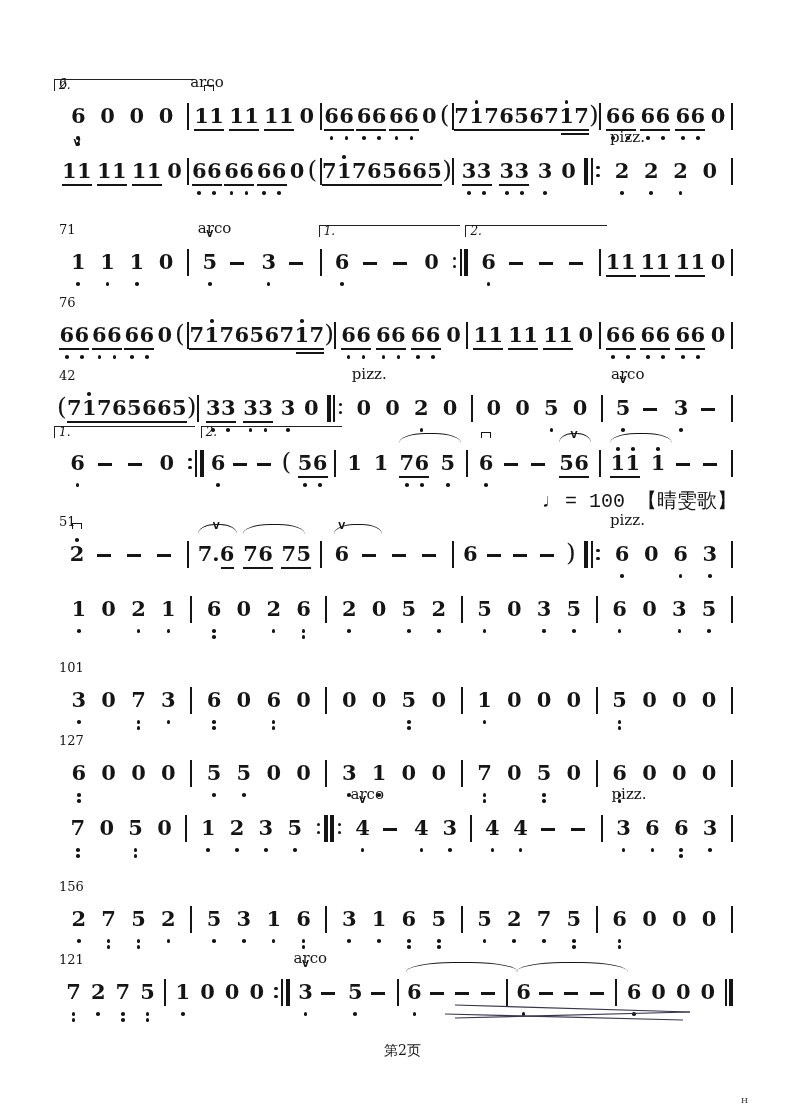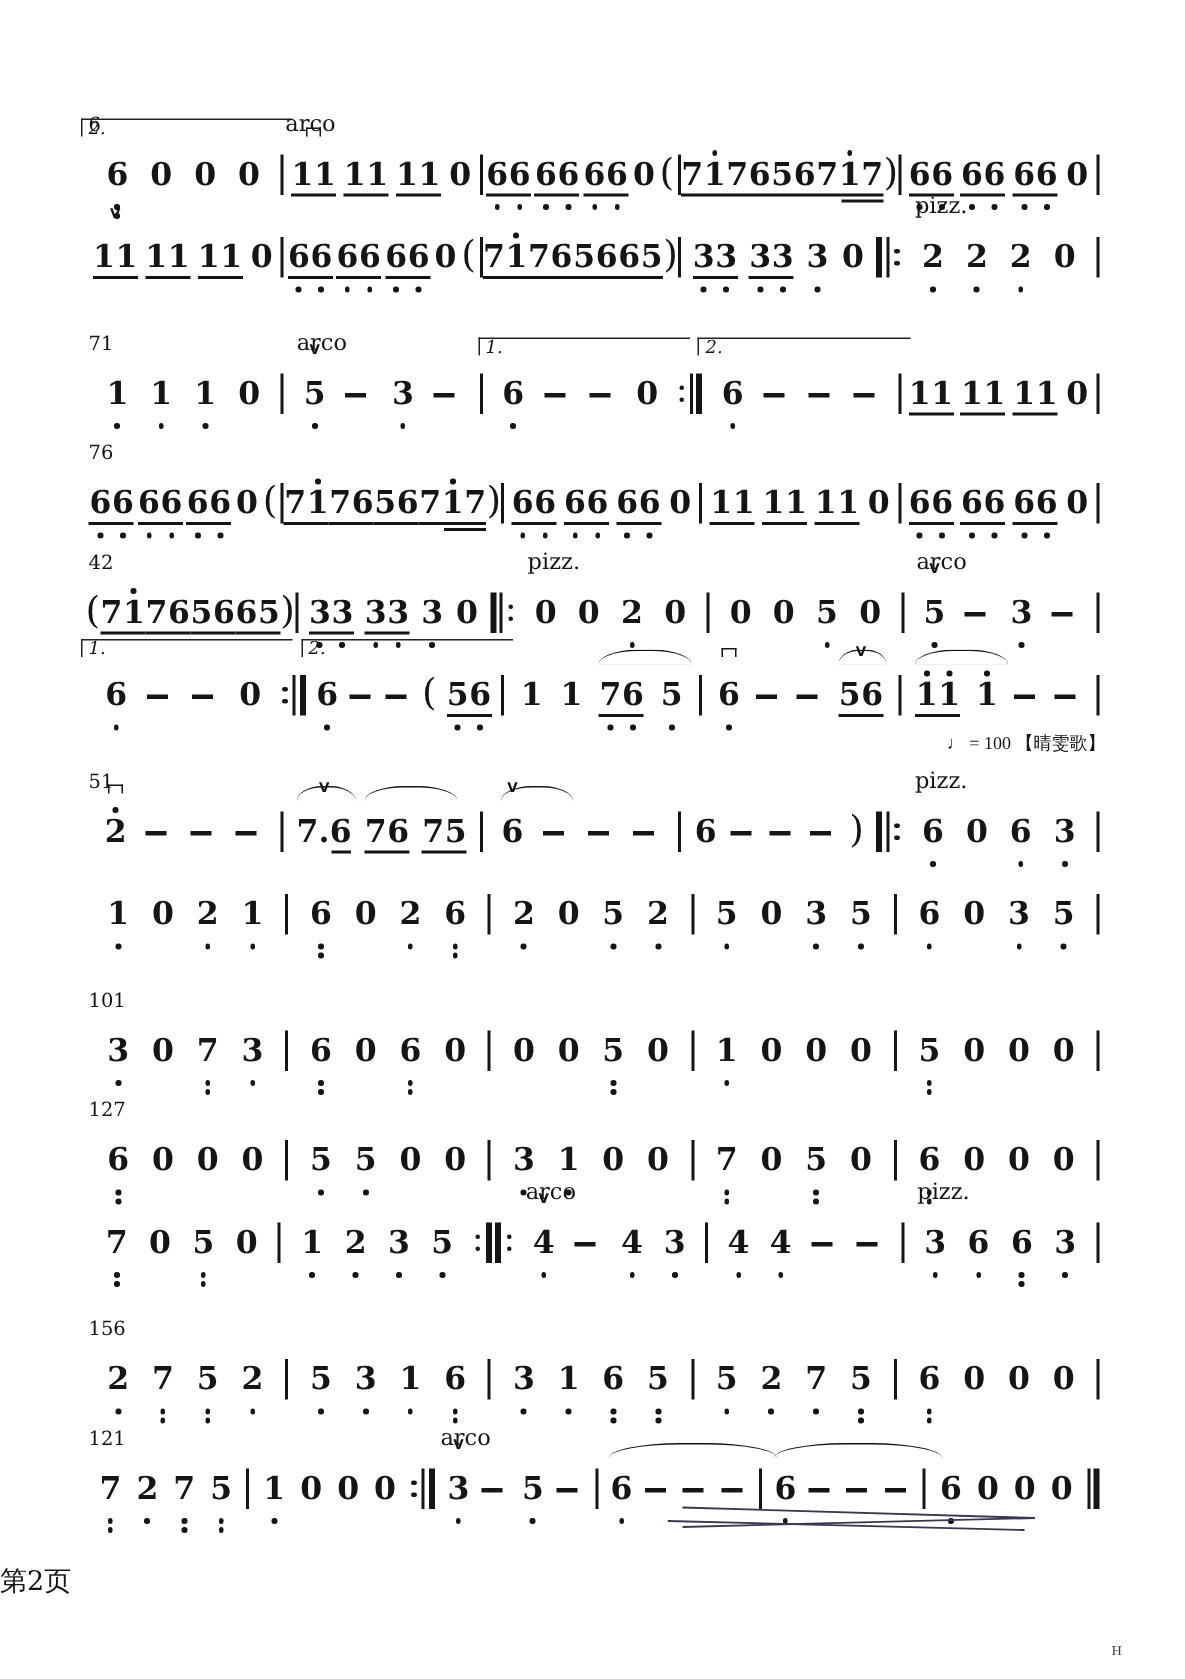--- a/index.html
+++ b/index.html
@@ -46,23 +46,23 @@
   .arc{position:absolute;top:-8px;left:0;right:-2px;height:9px;border-top:1.7px solid #151515;
        border-radius:55% 55% 0 0 / 130% 130% 0 0;pointer-events:none}
   .arc.w{right:-32px}
   .arc.x{right:-96px}
   
   .volta{position:absolute;top:-15px;left:-3px;right:-8px;height:11px;
          border-top:1.6px solid #222;border-left:1.6px solid #222;pointer-events:none}
   .vlabel{position:absolute;left:4px;top:-2px;font-style:italic;font-size:12px;
           font-family:"DejaVu Serif",serif}
   
-  .tempo{position:absolute;right:-4px;top:46px;font-size:12px;font-family:Liberation Serif, serif;white-space:nowrap}
+  .tempo{position:absolute;right:-4px;top:46px;font-size:20px;font-family:Liberation Mono, monospace;white-space:nowrap}
   .hairpin{position:absolute;left:388px;top:50px;width:255px;height:22px}
-  .footer{position:absolute;left:0;right:0;top:1042px;font-size:18px}
+  .footer{position:absolute;left:15px;right:0;top:1042px;text-align:center;font-size:14px}
   .corner{position:absolute;right:42px;top:1096px;font-size:8px;color:#333}
 </style>
 </head>
 <body>
 
 <div class="page">
   <div class="score" id="score">
       <div class="line">
         <div class="mnum">6</div>
         <div class="staff">

